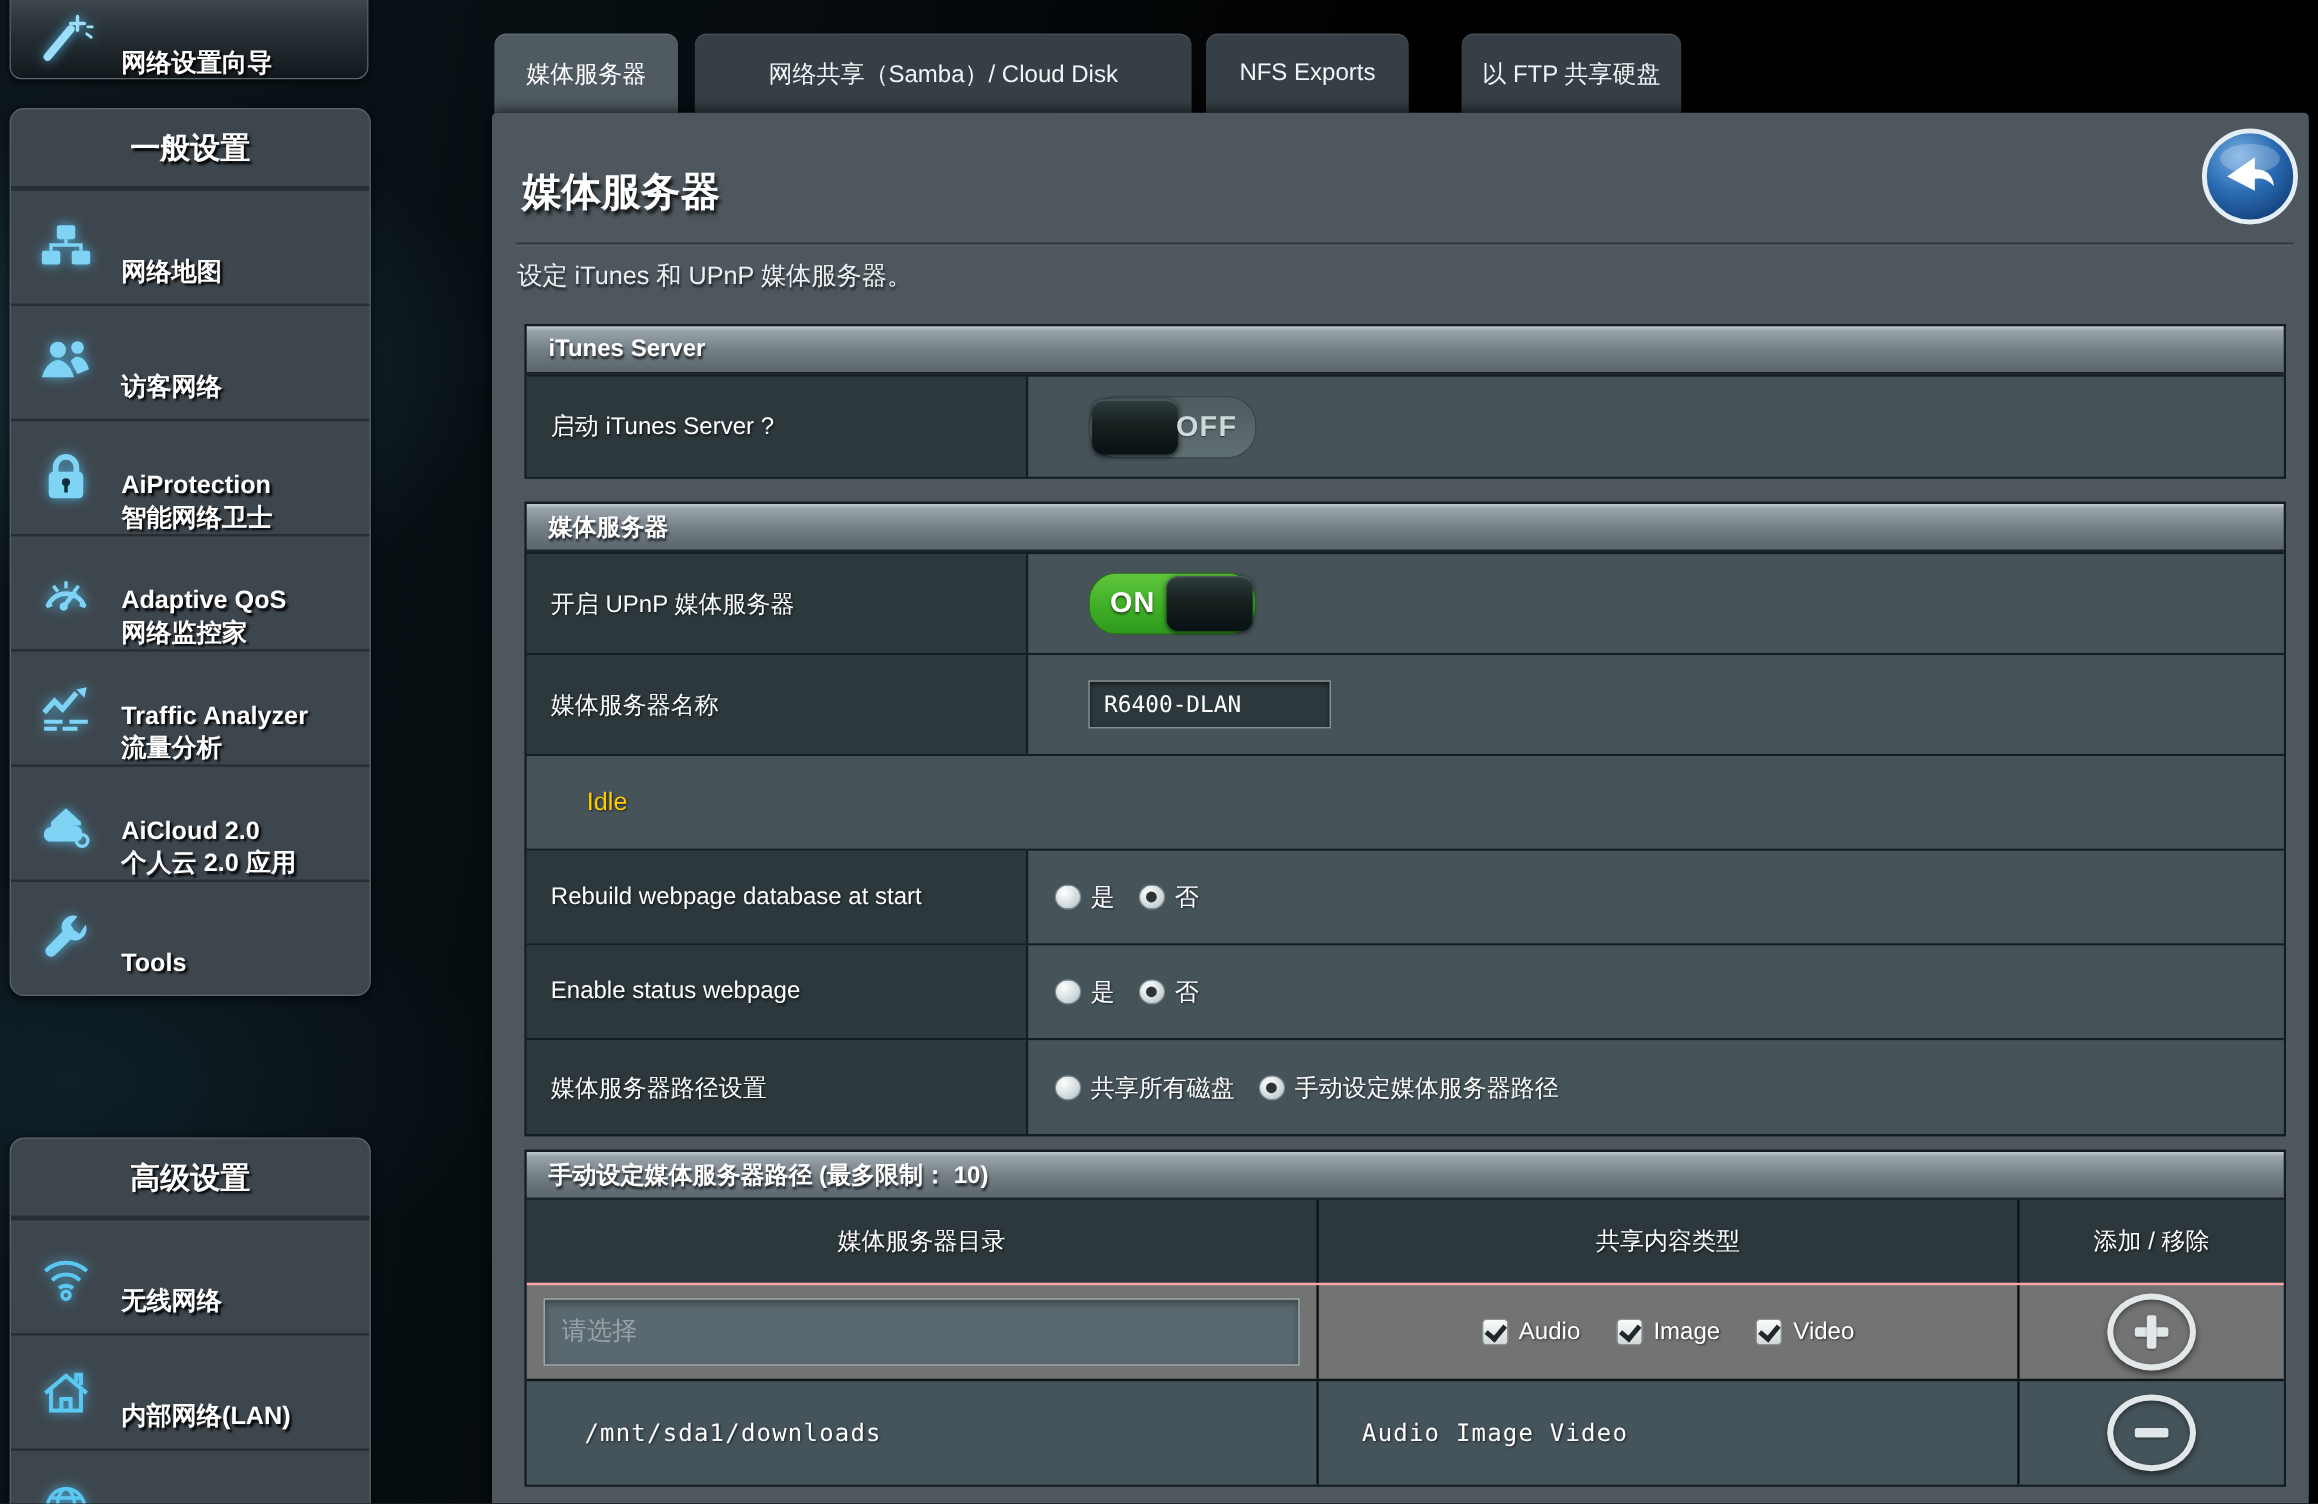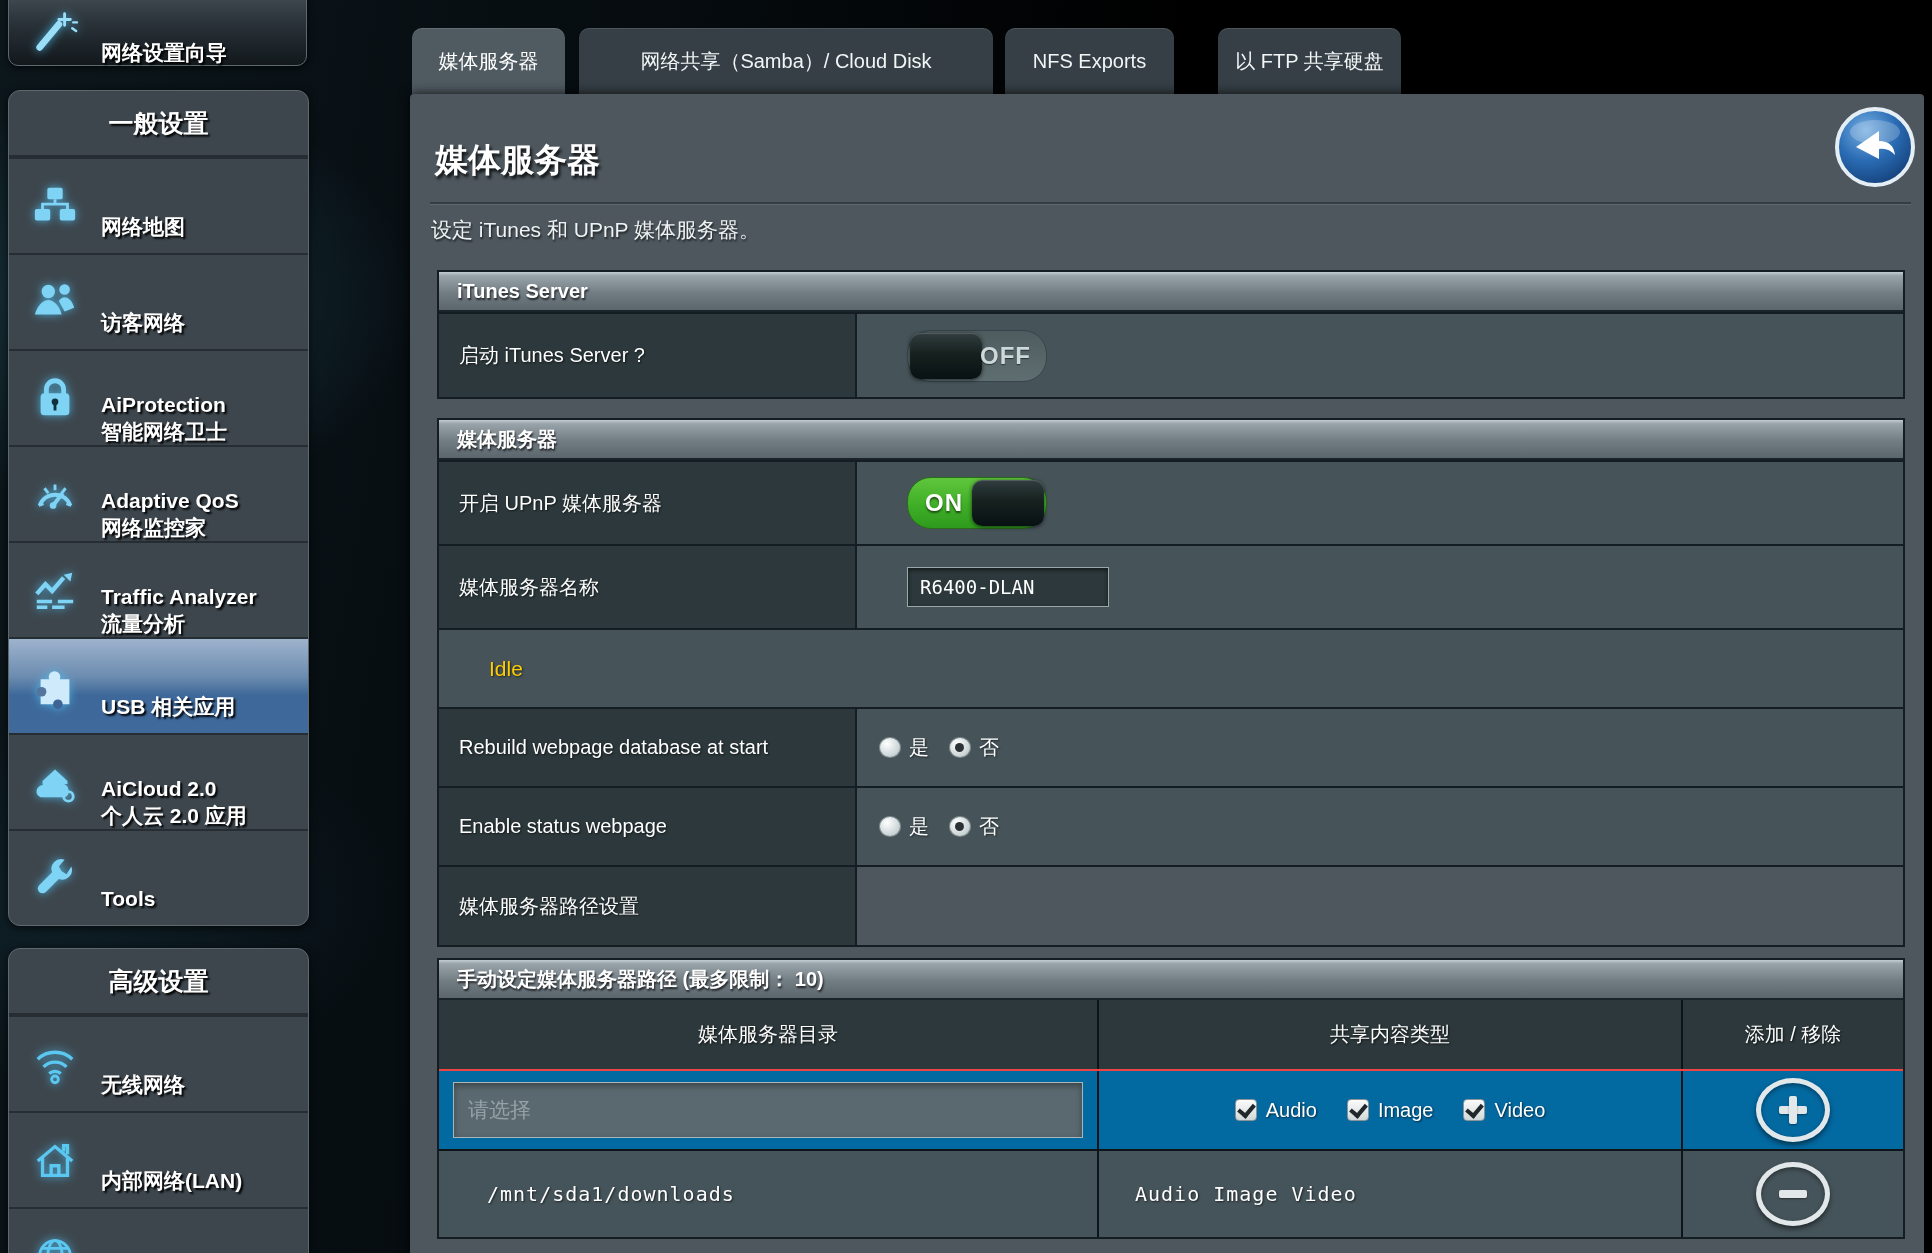--- a/index.html
+++ b/index.html
@@ -139,21 +139,21 @@
     background:#2c3336;
   }
 
   
   .tbl3 .col-head{display:flex;background:#2c383b;border-top:none;}
   .c1{width:660px;flex:none;border-right:2px solid #0d1519;box-sizing:border-box;}
   .c2{width:584px;flex:none;border-right:2px solid #0d1519;box-sizing:border-box;}
   .c3{flex:1;}
   .col-head .hc{height:69px;display:flex;align-items:center;justify-content:center;
     font-size:20px;text-shadow:1px 1px 2px rgba(0,0,0,.7);}
-  .row-add{display:flex;background:#0369a1;border-top:2px solid #ef4444;}
+  .row-add{display:flex;background:#737373;border-top:2px solid #fca5a5;}
   .row-add > div{height:78px;display:flex;align-items:center;justify-content:center;}
   .row-path{display:flex;background:#45545a;border-top:2px solid #0d1519;}
   .row-path > div{height:86px;display:flex;align-items:center;}
   .path-input{
     width:630px;height:56px;box-sizing:border-box;margin:0 8px;
     background:#5a696f;border:1px solid #a9b6ba;color:#e8f0f2;font-size:21px;
     padding:0 14px;box-shadow:inset 0 3px 6px rgba(0,0,0,.35);outline:none;
     font-family:"Liberation Sans",sans-serif;
   }
   .path-input::placeholder{color:#95a3a8;}
@@ -273,30 +273,20 @@
           <path d="M33 8l9-2-2 9z" fill="#7fd3f5" stroke="none"></path>
           <path d="M5 36h16M27 36h16M5 42h11M21 42h13" stroke-width="3.5"></path>
         </svg>
       </span>
       <span class="sb-label">
         <span>Traffic Analyzer</span><br>
         <span>流量分析</span>
       </span>
     </div>
 
-    <div class="sb-item selected">
-      <span class="sb-icon">
-        <svg width="46" height="46" viewBox="0 0 48 48">
-          <path d="M9 17h9a6 6 0 1 1 11 0h10v26H9z" fill="#cfeafb"></path>
-          <circle cx="10" cy="30" r="5" fill="#55749e"></circle>
-          <circle cx="27" cy="43" r="5" fill="#3d6494"></circle>
-        </svg>
-      </span>
-      <span class="sb-label">USB 相关应用</span>
-    </div>
 
     <div class="sb-item">
       <span class="sb-icon">
         <svg width="46" height="46" viewBox="0 0 48 48" fill="#7fd3f5">
           <path d="M11 23l13-12 13 12v3H11z"></path>
           <path d="M9 40a8 7 0 0 1 2-13 10 8 0 0 1 19-1 7 6 0 0 1 8 6 6 6 0 0 1-4 8z"></path>
           <circle cx="38" cy="39" r="5" fill="none" stroke="#7fd3f5" stroke-width="3"></circle>
         </svg>
       </span>
       <span class="sb-label">
@@ -443,20 +433,30 @@
         </label>
         <label class="radio-opt">
           <span class="radio sel"></span>
           <span>否</span>
         </label>
       </div>
     </div>
 
     <div class="trow h78">
       <div class="cell-l">媒体服务器路径设置</div>
+      <div class="cell-r pad22">
+        <label class="radio-opt">
+          <span class="radio"></span>
+          <span>共享所有磁盘</span>
+        </label>
+        <label class="radio-opt">
+          <span class="radio sel"></span>
+          <span>手动设定媒体服务器路径</span>
+        </label>
+      </div>
     </div>
   </div>
 
   <div class="tbl tbl3">
     <div class="sec-head">手动设定媒体服务器路径 (最多限制： 10)</div>
 
     <div class="col-head">
       <div class="c1 hc">媒体服务器目录</div>
       <div class="c2 hc">共享内容类型</div>
       <div class="c3 hc">添加 / 移除</div>

